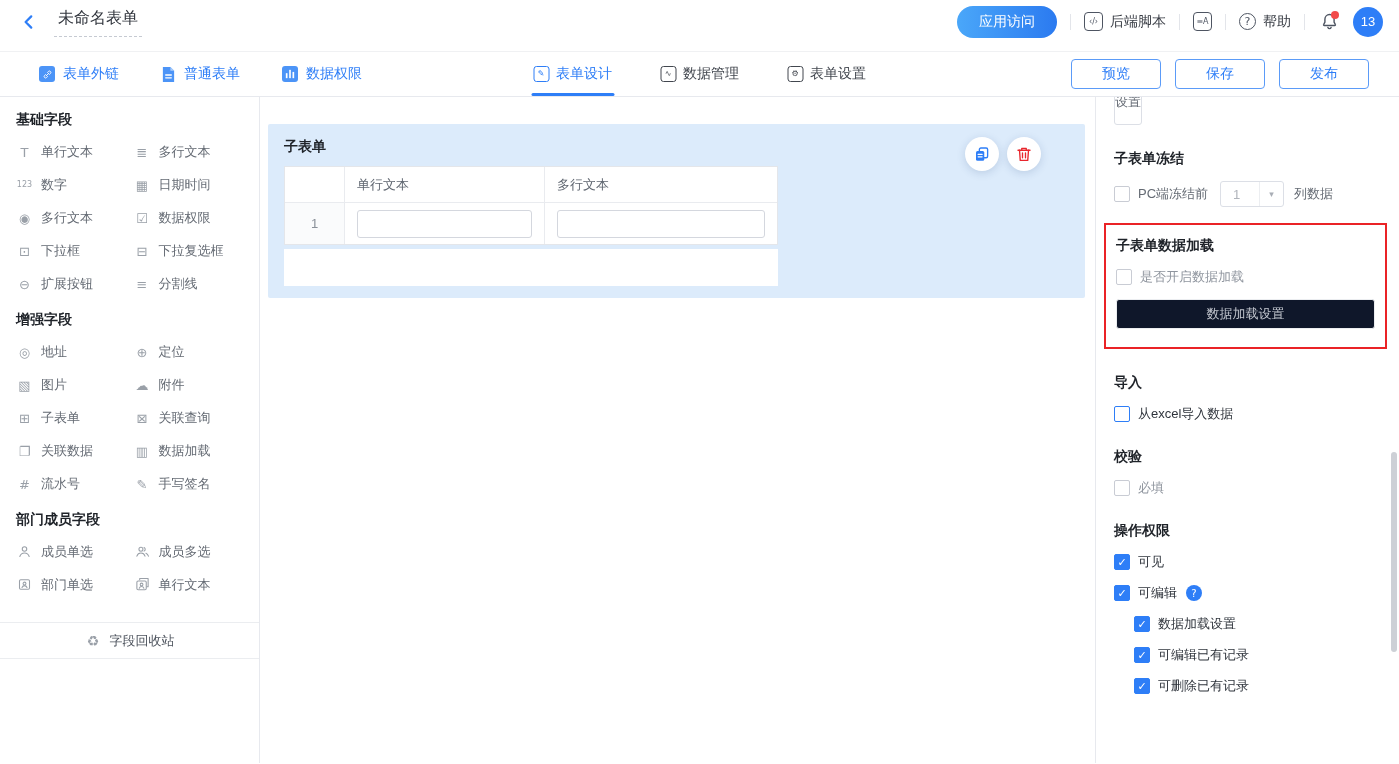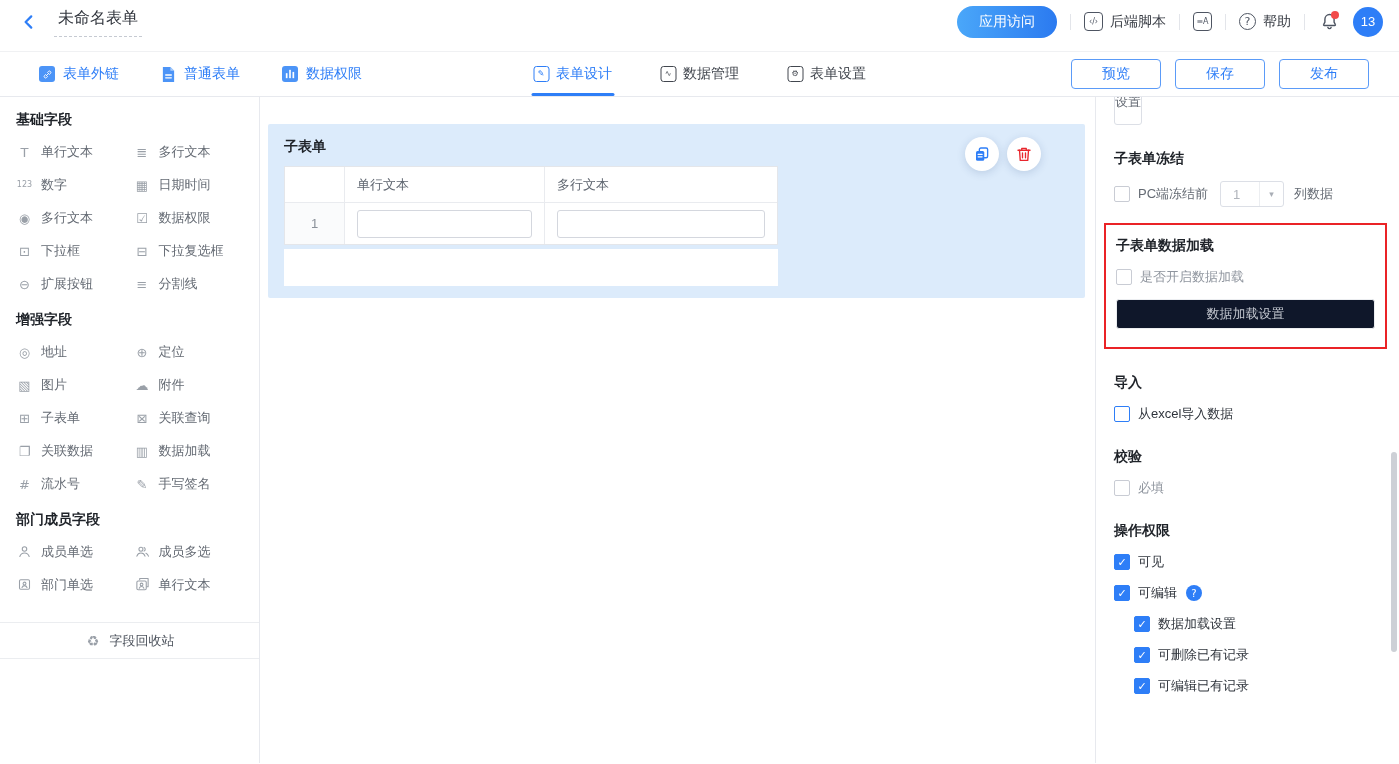--- a/index.html
+++ b/index.html
@@ -419,25 +419,25 @@
         <span class="cb on"></span>
         <span class="lbl">可编辑</span>
         <span class="qmark glyph">?</span>
       </div>
       <div class="prow dark indent">
         <span class="cb on"></span>
         <span class="lbl">数据加载设置</span>
       </div>
       <div class="prow dark indent">
         <span class="cb on"></span>
-        <span class="lbl">可删除已有记录</span>
+        <span class="lbl">可编辑已有记录</span>
       </div>
       <div class="prow dark indent">
         <span class="cb on"></span>
-        <span class="lbl">可编辑已有记录</span>
+        <span class="lbl">可删除已有记录</span>
       </div>
 
       <div class="sect">移动端显示样式</div>
 
     </div>
     <div class="scrollthumb"></div>
   </aside>
 </div>
 
 </body></html>

